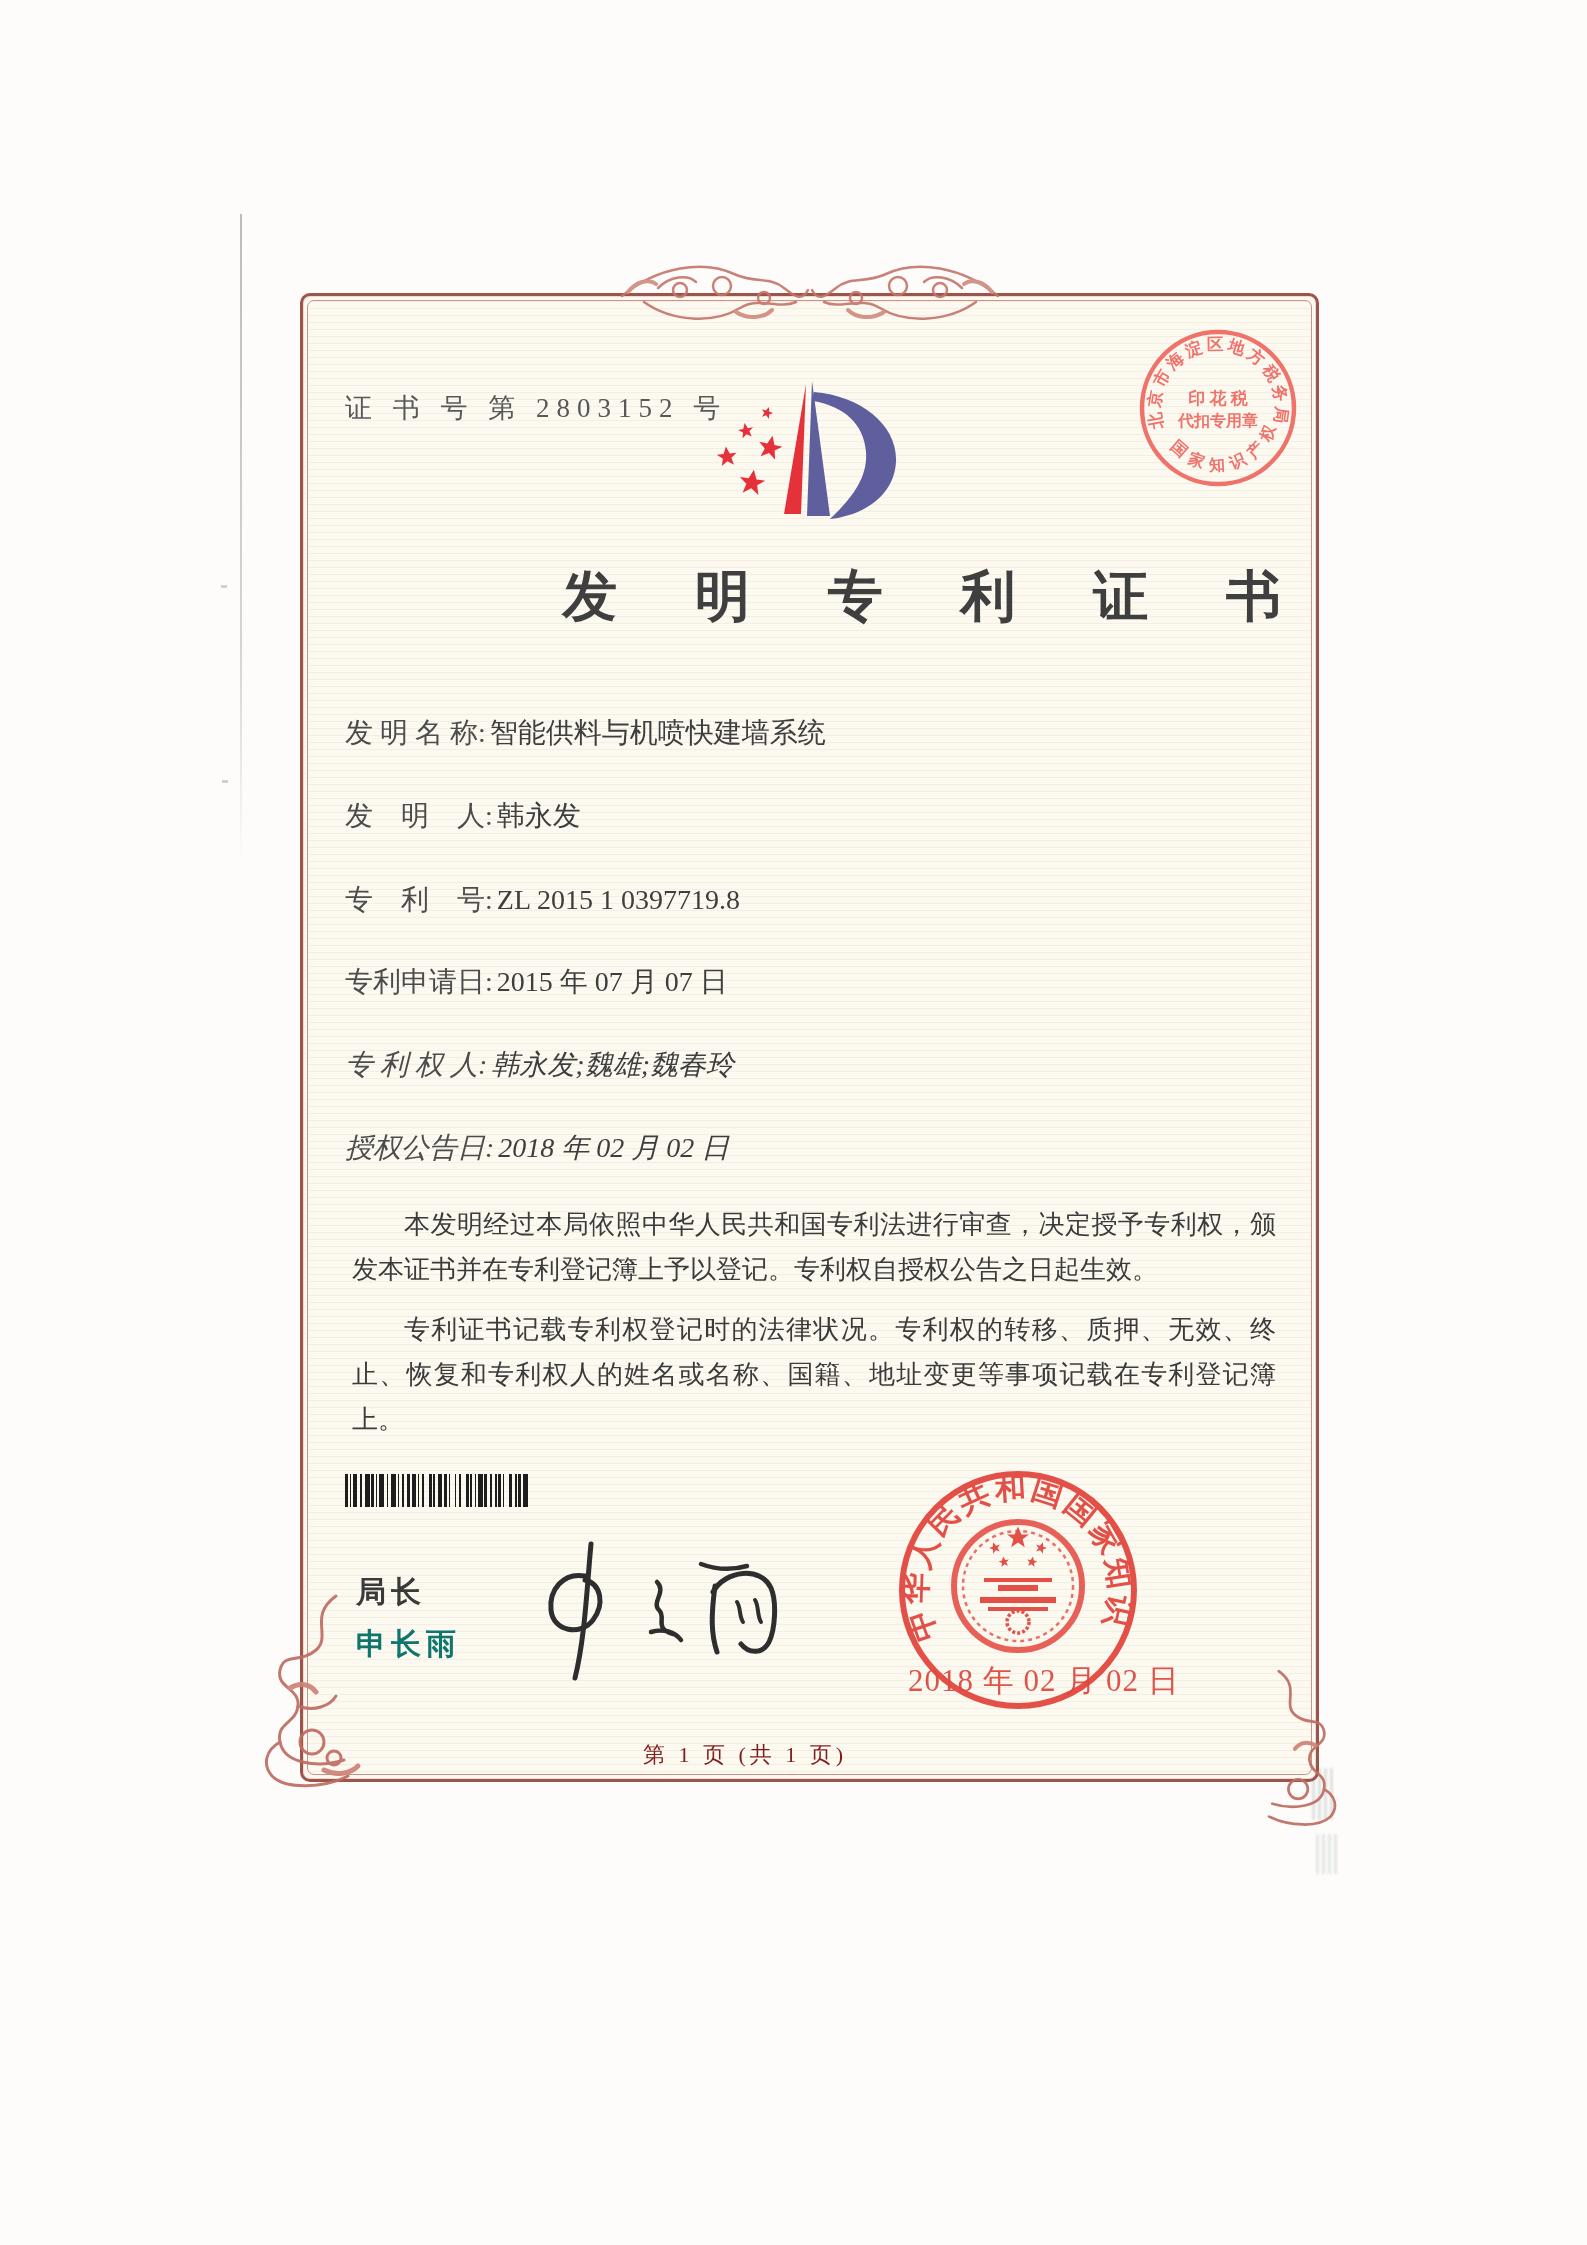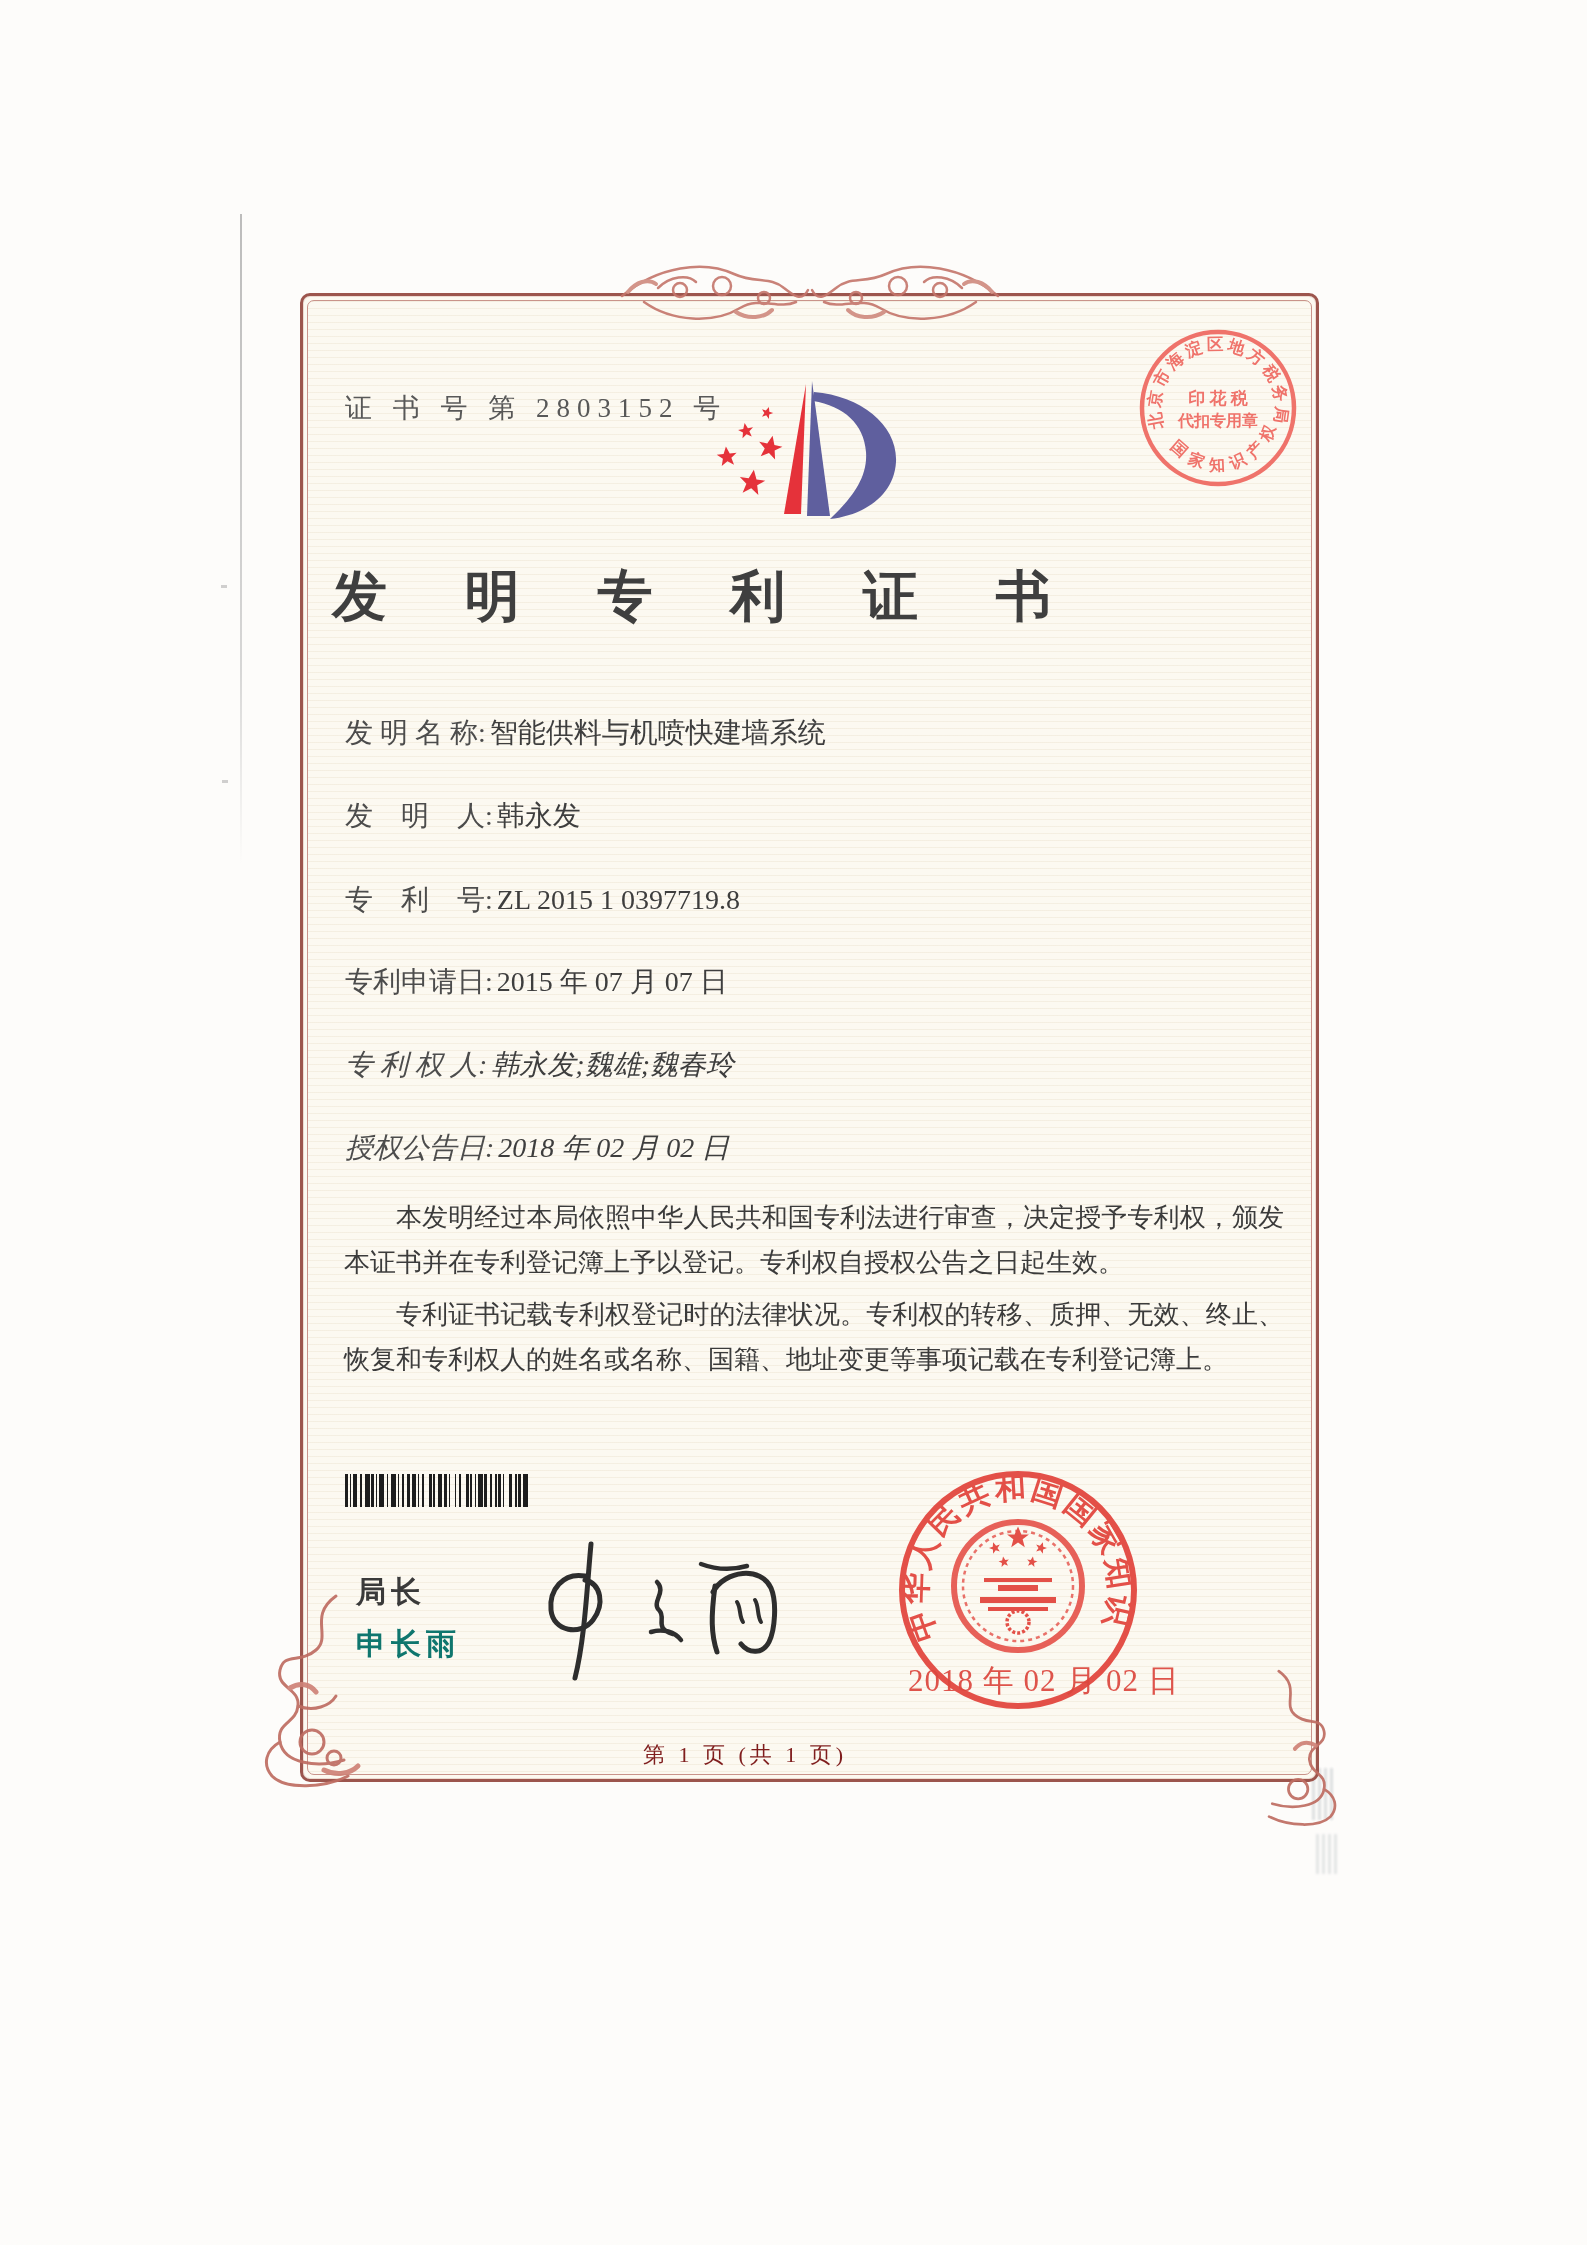--- a/index.html
+++ b/index.html
@@ -23,27 +23,27 @@
     background:#fcf9f1;
     box-shadow:inset 0 0 0 1px rgba(190,130,120,.25);
   }
   .frame-inner{
     position:absolute;left:4px;top:4px;right:4px;bottom:4px;
     border:1px solid #c9938a;border-radius:7px;
     background:repeating-linear-gradient(180deg,rgba(214,197,164,.20) 0 1px,transparent 1px 7px);
   }
   
   .cert-no{left:345px;top:390px;font-size:27px;letter-spacing:7px;color:#585858;}
-  .title{left:300px;top:560px;width:1013px;text-align:left;font-size:55px;font-weight:600;
+  .title{left:300px;top:560px;width:1013px;text-align:right;font-size:55px;font-weight:600;
          letter-spacing:32px;text-indent:32px;color:#3f3f3f;}
   .field{left:345px;width:930px;font-size:28px;color:#4c4c4c;white-space:nowrap;}
   .field .val{color:#3e3e3e;margin-left:4px;}
   .f0{top:714px;} .f1{top:797px;} .f2{top:881px;} .f3{top:963px;} .f4{top:1046px;font-style:italic;} .f5{top:1129px;font-style:italic;}
   .bodytext{left:336px;top:1188px;width:956px;font-size:26px;line-height:1.72;color:#3b3b3b;text-align:justify;}
-  .bodytext p{margin:8px;text-indent:2em;}
+  .bodytext p{margin:16px;text-indent:2em;font-family:Liberation Mono, monospace;}
   
   .barcode{left:345px;top:1474px;width:302px;height:33px;overflow:hidden;white-space:nowrap;font-size:0;}
   .barcode i{display:inline-block;height:33px;background:#1d1d1d;vertical-align:top;}
   
   .sig-title{left:356px;top:1572px;font-size:30px;font-weight:600;letter-spacing:5px;color:#3a3a3a;
              font-family:"Liberation Sans","DejaVu Sans",sans-serif;}
   .sig-name{left:356px;top:1624px;font-size:30px;font-weight:600;letter-spacing:5px;color:#0f766e;
             font-family:"Liberation Sans","DejaVu Sans",sans-serif;}
   
   .seal-date{left:908px;top:1660px;font-size:31px;color:#dc473e;letter-spacing:1px;white-space:nowrap;opacity:.92;}

